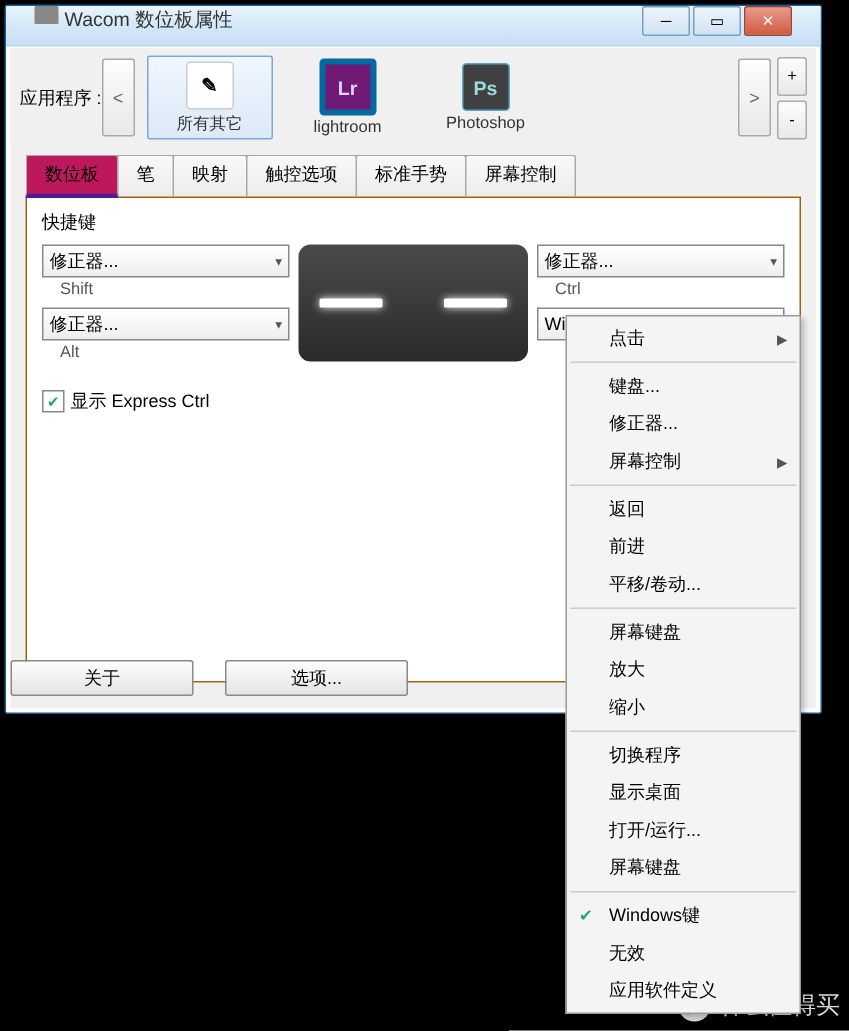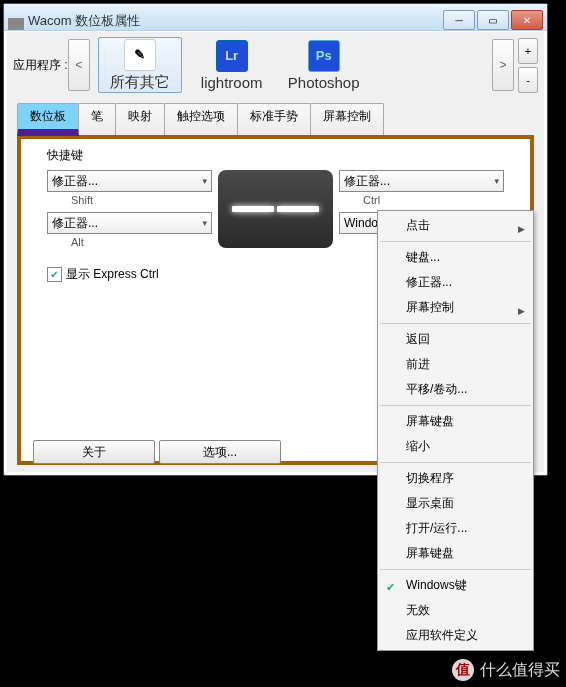--- a/index.html
+++ b/index.html
@@ -1,55 +1,55 @@
 <!DOCTYPE html>
 <html><head>
 <meta charset="utf-8">
 <style>
 body{margin:0;font-family:"Microsoft YaHei",Tahoma,sans-serif;font-size:12px;background:#000;width:566px;height:687px;position:relative;overflow:hidden}
 .window{position:absolute;left:3px;top:3px;width:543px;height:471px;background:#fff;border:1px solid #1a5a8a;border-radius:2px;box-shadow:0 0 3px rgba(0,0,0,.3)}
-.titlebar{height:26px;background:linear-gradient(#eaf4fc,#d4e8f7 50%,#c8e0f4);display:flex;align-items:flex-end;padding:0 4px;border-bottom:1px solid #b8d0e8}
+.titlebar{height:26px;background:linear-gradient(#eaf4fc,#d4e8f7 50%,#c8e0f4);display:flex;align-items:flex-start;padding:0 19px;border-bottom:1px solid #b8d0e8}
 .title-icon{width:16px;height:12px;background:#888;margin-right:4px;border-radius:1px}
 .title-text{flex:1;color:#333;font-size:13px}
 .winbtn{width:30px;height:18px;margin-left:2px;border:1px solid #7a9ec4;border-radius:2px;background:linear-gradient(#eef5fc,#d0e2f2);display:flex;align-items:center;justify-content:center;font-size:10px;cursor:pointer}
 .winbtn.close{background:linear-gradient(#e89a8a,#d25a42);color:#fff;border-color:#a04030}
 .body{position:absolute;top:28px;left:3px;right:3px;bottom:3px;background:#f0f0f0}
 .app-row{height:60px;display:flex;align-items:center;padding:3px 6px;background:#f0f0f0}
 .app-label{margin-right:0;color:#000}
 .arrow-btn{width:20px;height:50px;border:1px solid #aaa;background:linear-gradient(#fdfdfd,#e8e8e8);border-radius:2px;display:flex;align-items:center;justify-content:center;color:#666;cursor:pointer}
 .apps{display:flex;gap:8px;flex:1;padding:0 8px}
 .app-item{width:82px;height:54px;border:1px solid transparent;display:flex;flex-direction:column;align-items:center;justify-content:center;cursor:pointer;border-radius:2px}
 .app-item.selected{border-color:#7aa8d8;background:linear-gradient(#f0f7ff,#dce9f7)}
 .app-icon{width:30px;height:30px;margin-bottom:2px;border-radius:3px;display:flex;align-items:center;justify-content:center;font-size:13px;font-weight:bold}
 .app-icon.other{background:#fff;border:1px solid #ccc}
-.app-icon.lr{background:#1d4ed8;color:#e0d0ff;border:1px solid #0369a1}
-.app-icon.ps{background:#1d4ed8;color:#9dd;border:1px solid #5ac}
-.app-name{font-size:15px;color:#333}
+.app-icon.lr{background:#701a75;color:#e0d0ff;border:4px solid #0369a1}
+.app-icon.ps{background:#404040;color:#9dd;border:1px solid #5ac}
+.app-name{font-size:11px;color:#333}
 .pm-col{display:flex;flex-direction:column;gap:3px;margin-left:4px}
 .pm-btn{width:18px;height:24px;border:1px solid #aaa;background:linear-gradient(#fdfdfd,#e8e8e8);border-radius:2px;display:flex;align-items:center;justify-content:center;cursor:pointer;font-size:11px}
 .tab-area{margin:4px 10px 0 10px}
 .tabs{display:flex;position:relative;top:1px}
 .tab{padding:4px 12px;border:1px solid #aaa;background:linear-gradient(#f8f8f8,#ececec);border-bottom:none;margin-right:-1px;cursor:pointer;border-radius:2px 2px 0 0;font-size:12px}
-.tab.active{background:#7dd3fc;border-bottom:7px solid #4c1d95;z-index:2}
-.tab-panel{border:4px solid #a16207;background:#fff;height:310px;padding:6px 26px;position:relative}
+.tab.active{background:#be185d;border-bottom:3px solid #4c1d95;z-index:2}
+.tab-panel{border:1px solid #a16207;background:#fff;height:310px;padding:6px 10px;position:relative}
 .section-label{color:#000;margin:2px 0 6px 0}
 .grid{display:flex}
 .col{flex:1}
 .combo{width:155px;height:20px;border:1px solid #888;background:linear-gradient(#fff,#eee);display:flex;align-items:center;padding:0 4px;font-size:12px;cursor:pointer;position:relative;margin-bottom:2px}
 .combo:after{content:"▾";position:absolute;right:4px;color:#555;font-size:9px}
-.sub-label{font-size:11px;color:#555;margin:0 0 6px 24px}
+.sub-label{font-size:11px;color:#555;margin:0 0 6px 12px}
 .tablet-vis{width:155px;height:78px;background:linear-gradient(#4a4a4a,#2a2a2a);border-radius:8px;margin:0 6px;position:relative}
 .tablet-vis .strip{position:absolute;width:42px;height:6px;background:#fff;top:36px;box-shadow:0 0 6px #fff;border-radius:1px}
 .tablet-vis .strip.l{left:14px}.tablet-vis .strip.r{right:14px}
 .checkbox-row{display:flex;align-items:center;margin-top:12px;cursor:pointer}
 .checkbox{width:13px;height:13px;border:1px solid #888;background:#fff;margin-right:4px;display:flex;align-items:center;justify-content:center;font-size:10px;color:#2a6}
-.bottom-btns{position:absolute;left:26px;bottom:8px;display:flex;gap:4px}
+.bottom-btns{position:absolute;left:0;bottom:8px;display:flex;gap:21px}
 .btn{width:120px;height:22px;border:1px solid #888;background:linear-gradient(#fdfdfd,#e4e4e4);border-radius:2px;display:flex;align-items:center;justify-content:center;cursor:pointer;font-size:12px}
 .dropdown-menu{position:absolute;left:377px;top:210px;width:155px;background:#f4f4f4;border:1px solid #999;box-shadow:2px 2px 4px rgba(0,0,0,.25);padding:2px 0;z-index:50}
-.menu-item{padding:4px 10px 4px 28px;cursor:pointer;font-size:12px;color:#000;position:relative;display:flex;align-items:flex-end}
+.menu-item{padding:4px 10px 4px 28px;cursor:pointer;font-size:12px;color:#000;position:relative;display:flex;align-items:center}
 .menu-item .sub{position:absolute;right:8px;font-size:9px;color:#555}
 .menu-sep{height:1px;background:#ccc;margin:3px 2px}
 .menu-item .check{position:absolute;left:8px;color:#2a6;font-size:11px}
 .watermark{position:absolute;right:6px;bottom:6px;color:#fff;font-size:16px;display:flex;align-items:center;gap:6px;opacity:.85}
 .wm-icon{width:22px;height:22px;background:#fff;border-radius:50%;color:#c00;display:flex;align-items:center;justify-content:center;font-weight:bold;font-size:14px}
 </style>
 </head>
 <body>
 
 <div class="window">
@@ -150,20 +150,23 @@
       <span>前进</span>
     </div>
     <div class="menu-item">
       <span>平移/卷动...</span>
     </div>
     <div class="menu-sep"></div>
     <div class="menu-item">
       <span>屏幕键盘</span>
     </div>
     <div class="menu-item">
+      <span>放大</span>
+    </div>
+    <div class="menu-item">
       <span>缩小</span>
     </div>
     <div class="menu-sep"></div>
     <div class="menu-item">
       <span>切换程序</span>
     </div>
     <div class="menu-item">
       <span>显示桌面</span>
     </div>
     <div class="menu-item">

